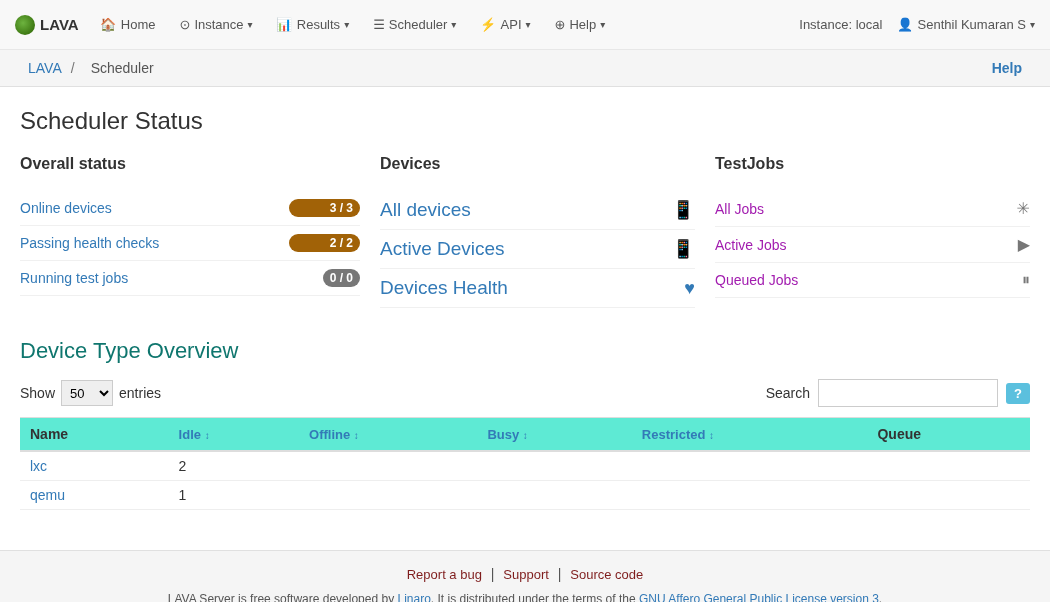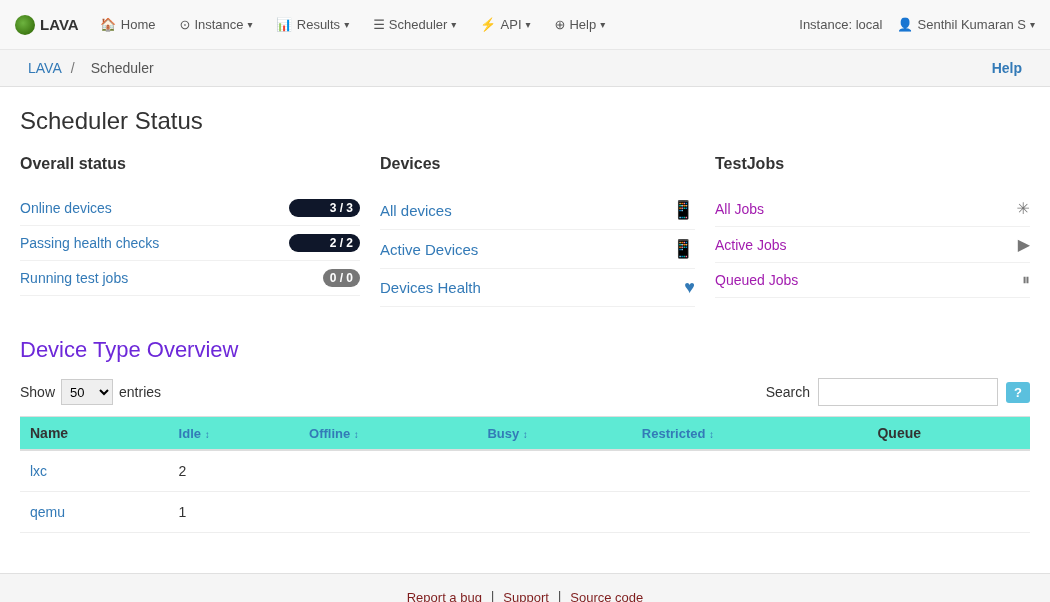--- a/index.html
+++ b/index.html
@@ -103,47 +103,47 @@
     }
     .status-row a { color: #337ab7; text-decoration: none; font-size: 14px; }
     .badge {
       display: inline-block;
       padding: 2px 7px;
       border-radius: 10px;
       font-size: 12px;
       font-weight: bold;
       color: #fff;
     }
-    .badge-green { background-color: #0f172a; padding-left: 41px; }
+    .badge-green { background-color: #a16207; padding-left: 41px; }
     .badge-gray { background-color: #777; }
 
     .device-row {
       display: flex;
       align-items: center;
       justify-content: space-between;
       padding: 8px 0;
       border-bottom: 1px solid #f0f0f0;
     }
-    .device-row a { color: #337ab7; text-decoration: none; font-size: 15px; }
+    .device-row a { color: #337ab7; text-decoration: none; font-size: 19px; }
     .device-icon { font-size: 18px; color: #777; }
     .device-icon.green { color: #5cb85c; }
     .device-icon.blue { color: #337ab7; }
 
     .job-row {
       display: flex;
       align-items: center;
       justify-content: space-between;
       padding: 8px 0;
       border-bottom: 1px solid #f0f0f0;
     }
     .job-row a { color: #a21caf; text-decoration: none; font-size: 14px; }
     .job-icon { font-size: 16px; color: #777; }
 
     
-    h2.section-title { font-size: 22px; font-weight: 300; margin-bottom: 15px; color: #6d28d9; }
+    h2.section-title { font-size: 22px; font-weight: 300; margin-bottom: 15px; color: #0f766e; }
 
     .table-controls {
       display: flex;
       justify-content: space-between;
       margin-bottom: 10px;
     }
     .show-entries {
       display: flex;
       align-items: center;
       gap: 6px;
@@ -198,21 +198,21 @@
     }
     .data-table thead th a {
       color: #337ab7;
       text-decoration: none;
       font-size: 13px;
     }
     .data-table tbody tr {
       border-bottom: 1px solid #eee;
     }
     .data-table tbody td {
-      padding: 12px 10px;
+      padding: 6px 10px;
       font-size: 14px;
     }
     .data-table tbody td a { color: #337ab7; text-decoration: none; }
     .sort-icon { font-size: 10px; color: #337ab7; }
 
     
     .footer {
       background: #f5f5f5;
       border-top: 1px solid #e0e0e0;
       padding: 15px 20px;

